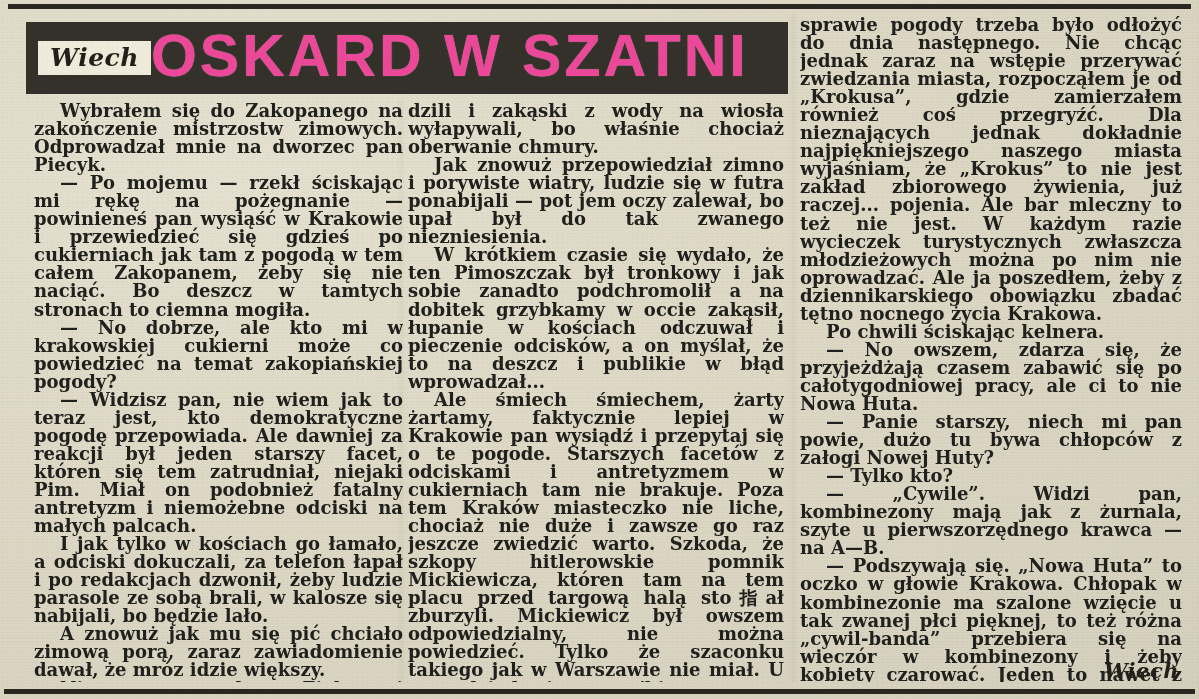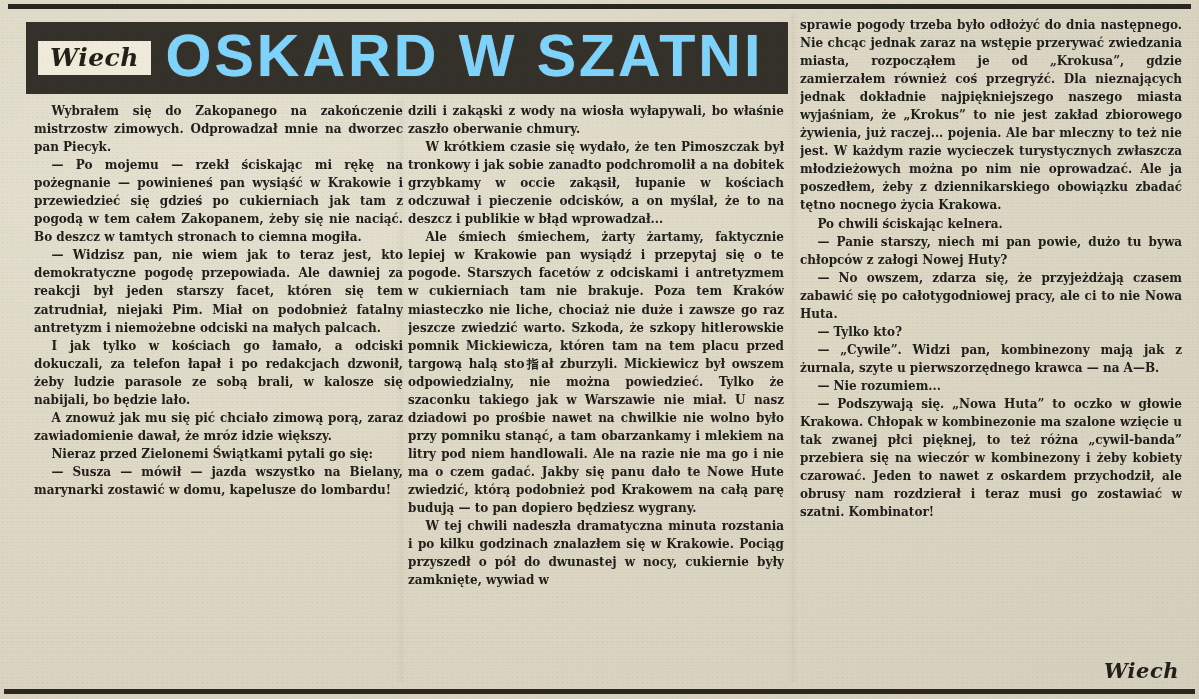--- a/index.html
+++ b/index.html
@@ -74,22 +74,21 @@
     font-family: "DejaVu Serif", "Liberation Serif", serif;
     font-weight: bold;
     font-style: italic;
     font-size: 25px;
     line-height: 1;
     color: #241f19;
     letter-spacing: 0.5px;
   }
   #headline {
     flex: 1 1 auto;
-    text-align: center;
-    color: #7dd3fc;
+    color: #ec4899;
     font-family: "Liberation Sans", "DejaVu Sans", sans-serif;
     font-weight: bold;
     font-size: 59px;
     line-height: 1;
     letter-spacing: 3px;
     padding-right: 10px;
     padding-bottom: 4px;
     white-space: nowrap;
     text-shadow: 0 0 1px rgba(239,234,217,.5);
   }
@@ -97,21 +96,21 @@
   
   .col {
     position: absolute;
     top: 102px;
     width: 370px;
     height: 580px;
     overflow: hidden;
     color: #20201c;
     font-family: "DejaVu Serif", "Liberation Serif", serif;
     font-weight: bold;
-    font-size: 12px;
+    font-size: 18px;
     line-height: 18.05px;
     text-align: justify;
     text-justify: inter-word;
     hyphens: manual;
   }
   #col1 { left: 34px;  width: 369px; }
   #col2 { left: 408px; width: 376px; }
   #col3 { left: 800px; width: 382px; top: 16px; height: 666px; }
 
   .col p {
@@ -158,40 +157,41 @@
     </div>
     <div id="headline">OSKARD W SZATNI</div>
   </div>
 
   <div class="gutter" id="gutter1"></div>
   <div class="gutter" id="gutter2"></div>
 
   <div class="col" id="col1">
       <p>Wybrałem się do Zakopanego na zakończenie mistrzostw zimowych. Odprowadzał mnie na dworzec pan Piecyk.</p>
       <p>— Po mojemu — rzekł ściskając mi rękę na pożegnanie — powinieneś pan wysiąść w Krakowie i przewiedzieć się gdzieś po cukierniach jak tam z pogodą w tem całem Zakopanem, żeby się nie naciąć. Bo deszcz w tamtych stronach to ciemna mogiła.</p>
+      <p>— No dobrze, ale kto mi w krakowskiej cukierni może co powiedzieć na temat zakopiańskiej pogody?</p>
       <p>— Widzisz pan, nie wiem jak to teraz jest, kto demokratyczne pogodę przepowiada. Ale dawniej za reakcji był jeden starszy facet, któren się tem zatrudniał, niejaki Pim. Miał on podobnież fatalny antretyzm i niemożebne odciski na małych palcach.</p>
       <p>I jak tylko w kościach go łamało, a odciski dokuczali, za telefon łapał i po redakcjach dzwonił, żeby ludzie parasole ze sobą brali, w kalosze się nabijali, bo będzie lało.</p>
       <p>A znowuż jak mu się pić chciało zimową porą, zaraz zawiadomienie dawał, że mróz idzie większy.</p>
       <p>Nieraz przed Zielonemi Świątkami pytali go się:</p>
       <p>— Susza — mówił — jazda wszystko na Bielany, marynarki zostawić w domu, kapelusze do lombardu!</p>
     </div>
   <div class="col" id="col2">
-      <p class="noindent">dzili i zakąski z wody na wiosła wyłapywali, bo właśnie zaszło oberwanie chmury.</p>
+      <p class="noindent">dzili i zakąski z wody na wiosła wyłapywali, bo właśnie chociaż oberwanie chmury.</p>
+      <p>Jak znowuż przepowiedział zimno i porywiste wiatry, ludzie się w futra ponabijali — pot jem oczy zalewał, bo upał był do tak zwanego niezniesienia.</p>
       <p>W krótkiem czasie się wydało, że ten Pimoszczak był tronkowy i jak sobie zanadto podchromolił a na dobitek grzybkamy w occie zakąsił, łupanie w kościach odczuwał i pieczenie odcisków, a on myślał, że to na deszcz i publikie w błąd wprowadzał...</p>
       <p>Ale śmiech śmiechem, żarty żartamy, faktycznie lepiej w Krakowie pan wysiądź i przepytaj się o te pogode. Starszych facetów z odciskami i antretyzmem w cukierniach tam nie brakuje. Poza tem Kraków miasteczko nie liche, chociaż nie duże i zawsze go raz jeszcze zwiedzić warto. Szkoda, że szkopy hitlerowskie pomnik Mickiewicza, któren tam na tem placu przed targową halą sto指ał zburzyli. Mickiewicz był owszem odpowiedzialny, nie można powiedzieć. Tylko że szaconku takiego jak w Warszawie nie miał. U nasz dziadowi po prośbie nawet na chwilkie nie wolno było przy pomniku stanąć, a tam obarzankamy i mlekiem na litry pod niem handlowali. Ale na razie nie ma go i nie ma o czem gadać. Jakby się panu dało te Nowe Hute zwiedzić, którą podobnież pod Krakowem na całą parę budują — to pan dopiero będziesz wygrany.</p>
       <p>W tej chwili nadeszła dramatyczna minuta rozstania i po kilku godzinach znalazłem się w Krakowie. Pociąg przyszedł o pół do dwunastej w nocy, cukiernie były zamknięte, wywiad w</p>
     </div>
   <div class="col" id="col3">
       <p class="noindent">sprawie pogody trzeba było odłożyć do dnia następnego. Nie chcąc jednak zaraz na wstępie przerywać zwiedzania miasta, rozpocząłem je od „Krokusa”, gdzie zamierzałem również coś przegryźć. Dla nieznających jednak dokładnie najpiękniejszego naszego miasta wyjaśniam, że „Krokus” to nie jest zakład zbiorowego żywienia, już raczej... pojenia. Ale bar mleczny to też nie jest. W każdym razie wycieczek turystycznych zwłaszcza młodzieżowych można po nim nie oprowadzać. Ale ja poszedłem, żeby z dziennikarskiego obowiązku zbadać tętno nocnego życia Krakowa.</p>
       <p>Po chwili ściskając kelnera.</p>
+      <p>— No owszem, zdarza się, że przyjeżdżają czasem zabawić się po całotygodniowej pracy, ale ci to nie Nowa Huta.</p>
       <p>— Panie starszy, niech mi pan powie, dużo tu bywa chłopców z załogi Nowej Huty?</p>
-      <p>— No owszem, zdarza się, że przyjeżdżają czasem zabawić się po całotygodniowej pracy, ale ci to nie Nowa Huta.</p>
       <p>— Tylko kto?</p>
       <p>— „Cywile”. Widzi pan, kombinezony mają jak z żurnala, szyte u pierwszorzędnego krawca — na A—B.</p>
-      <p>— Nie rozumiem...</p>
       <p>— Podszywają się. „Nowa Huta” to oczko w głowie Krakowa. Chłopak w kombinezonie ma szalone wzięcie u tak zwanej płci pięknej, to też różna „cywil-banda” przebiera się na wieczór w kombinezony i żeby kobiety czarować. Jeden to nawet z oskardem przychodził, ale obrusy nam rozdzierał i teraz musi go zostawiać w szatni. Kombinator!</p>
     </div>
 
   <div id="signature">Wiech</div>
 
   <div class="rule-bottom"></div>
   <div id="grain"></div>
 </div>
 
 </body></html>

